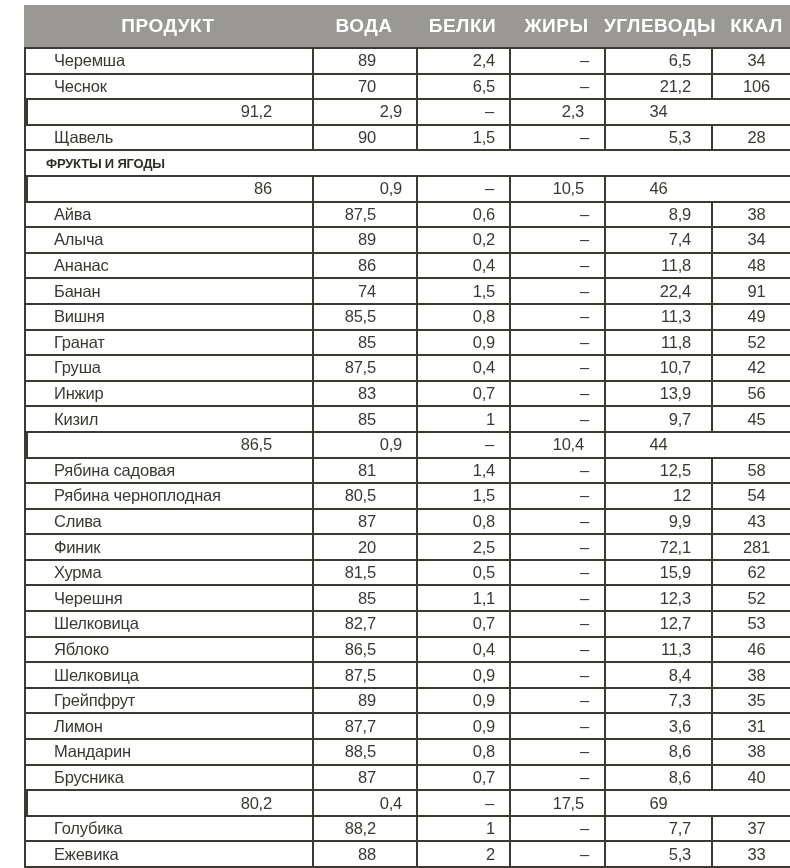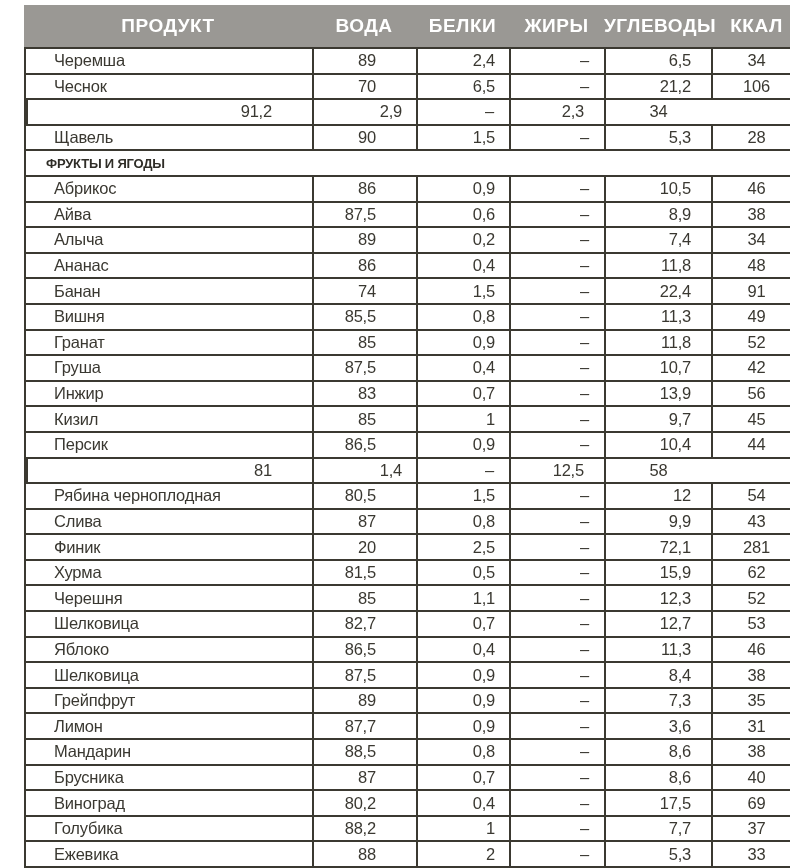--- a/index.html
+++ b/index.html
@@ -127,21 +127,20 @@
         <div class="row">
           <div class="cell c0">Щавель</div>
           <div class="cell c1">90</div>
           <div class="cell c2">1,5</div>
           <div class="cell c3">–</div>
           <div class="cell c4">5,3</div>
           <div class="cell c5">28</div>
         </div>
         <div class="section-row">ФРУКТЫ И ЯГОДЫ</div>
         <div class="row">
-          <div class="cell c0">Абрикос</div>
           <div class="cell c1">86</div>
           <div class="cell c2">0,9</div>
           <div class="cell c3">–</div>
           <div class="cell c4">10,5</div>
           <div class="cell c5">46</div>
         </div>
         <div class="row">
           <div class="cell c0">Айва</div>
           <div class="cell c1">87,5</div>
           <div class="cell c2">0,6</div>
@@ -207,28 +206,28 @@
         </div>
         <div class="row">
           <div class="cell c0">Кизил</div>
           <div class="cell c1">85</div>
           <div class="cell c2">1</div>
           <div class="cell c3">–</div>
           <div class="cell c4">9,7</div>
           <div class="cell c5">45</div>
         </div>
         <div class="row">
-          <div class="cell c0">Персик</div>
           <div class="cell c1">86,5</div>
           <div class="cell c2">0,9</div>
           <div class="cell c3">–</div>
           <div class="cell c4">10,4</div>
           <div class="cell c5">44</div>
         </div>
         <div class="row">
+          <div class="cell c0">Рябина садовая</div>
           <div class="cell c1">81</div>
           <div class="cell c2">1,4</div>
           <div class="cell c3">–</div>
           <div class="cell c4">12,5</div>
           <div class="cell c5">58</div>
         </div>
         <div class="row">
           <div class="cell c0">Рябина черноплодная</div>
           <div class="cell c1">80,5</div>
           <div class="cell c2">1,5</div>
@@ -318,21 +317,20 @@
         </div>
         <div class="row">
           <div class="cell c0">Брусника</div>
           <div class="cell c1">87</div>
           <div class="cell c2">0,7</div>
           <div class="cell c3">–</div>
           <div class="cell c4">8,6</div>
           <div class="cell c5">40</div>
         </div>
         <div class="row">
-          <div class="cell c0">Виноград</div>
           <div class="cell c1">80,2</div>
           <div class="cell c2">0,4</div>
           <div class="cell c3">–</div>
           <div class="cell c4">17,5</div>
           <div class="cell c5">69</div>
         </div>
         <div class="row">
           <div class="cell c0">Голубика</div>
           <div class="cell c1">88,2</div>
           <div class="cell c2">1</div>

